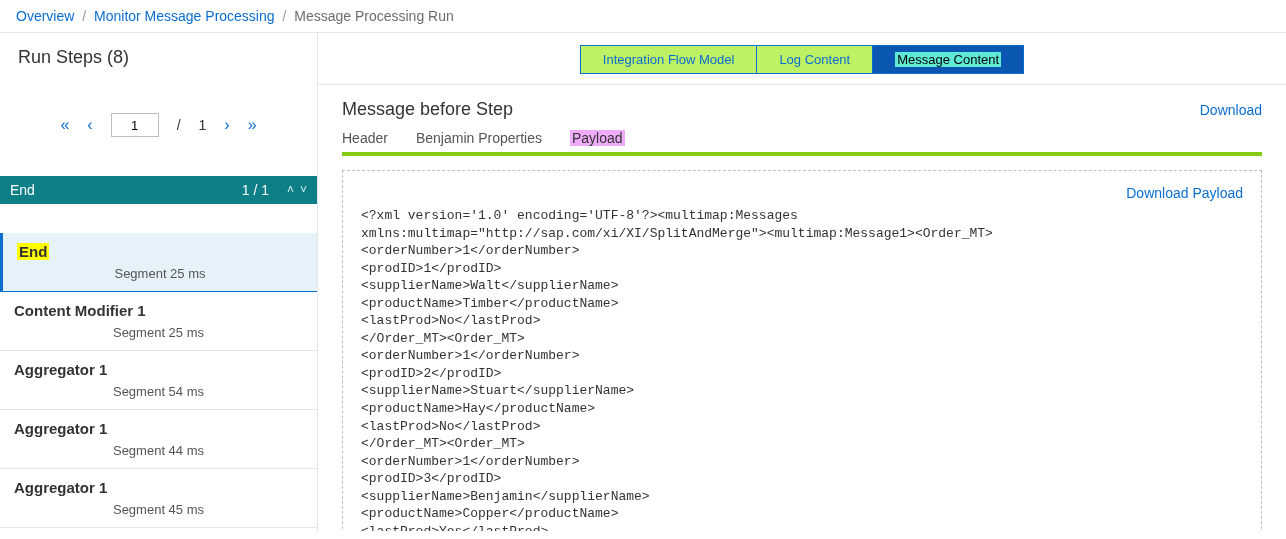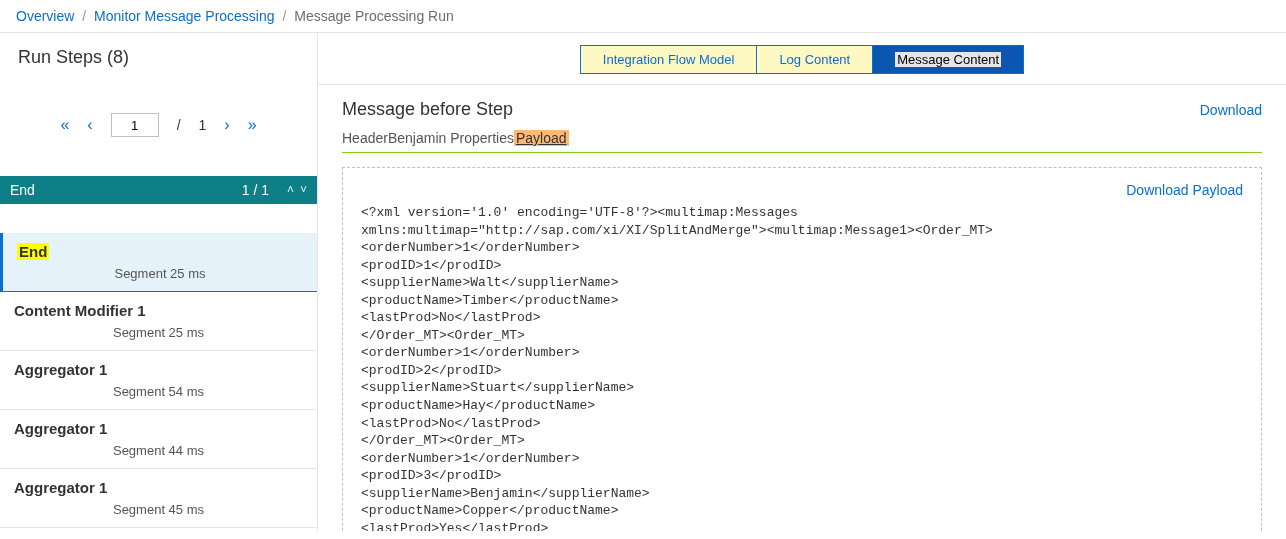--- a/index.html
+++ b/index.html
@@ -135,33 +135,33 @@
     border-bottom: 1px solid #e5e5e5;
   }
   .tab-buttons {
     display: flex;
     border: 1px solid #0a6ed1;
   }
   .tab-buttons .tab-btn {
     padding: 6px 22px;
     font-size: 13px;
     color: #0a6ed1;
-    background: #fef9c3;
+    background: #bef264;
     cursor: pointer;
     border-right: 1px solid #0a6ed1;
     white-space: nowrap;
   }
   .tab-buttons .tab-btn:last-child { border-right: none; }
   .tab-buttons .tab-btn.active {
     background: #0a57b2;
     color: #fff;
     position: relative;
   }
   .tab-buttons .tab-btn.active .hl {
-    background: #e5e5e5;
+    background: #5eead4;
     color: #000;
     padding: 0 2px;
   }
 
   
   .right-content {
     padding: 14px 24px 0 24px;
     flex: 1;
     display: flex;
     flex-direction: column;
@@ -179,36 +179,36 @@
   }
   .link {
     color: #0a6ed1;
     cursor: pointer;
     font-size: 14px;
   }
 
   
   .subtabs {
     display: flex;
-    border-bottom: 1px solid #84cc16;
+    gap: 28px;
+    border-bottom: 4px solid #84cc16;
     padding-bottom: 6px;
     margin-bottom: 14px;
   }
   .subtabs .subtab {
     font-size: 14px;
     color: #555;
     cursor: pointer;
   }
   .subtabs .subtab.active {
     color: #333;
   }
   .subtabs .subtab.active .hl {
-    background: #fdba74;
+    background: #f0abfc;
     padding: 0 2px;
-    text-decoration: underline;
   }
 
   
   .payload-wrap {
     border: 1px dashed #bfbfbf;
     flex: 1;
     display: flex;
     flex-direction: column;
     padding: 14px 18px 10px;
     overflow: hidden;

